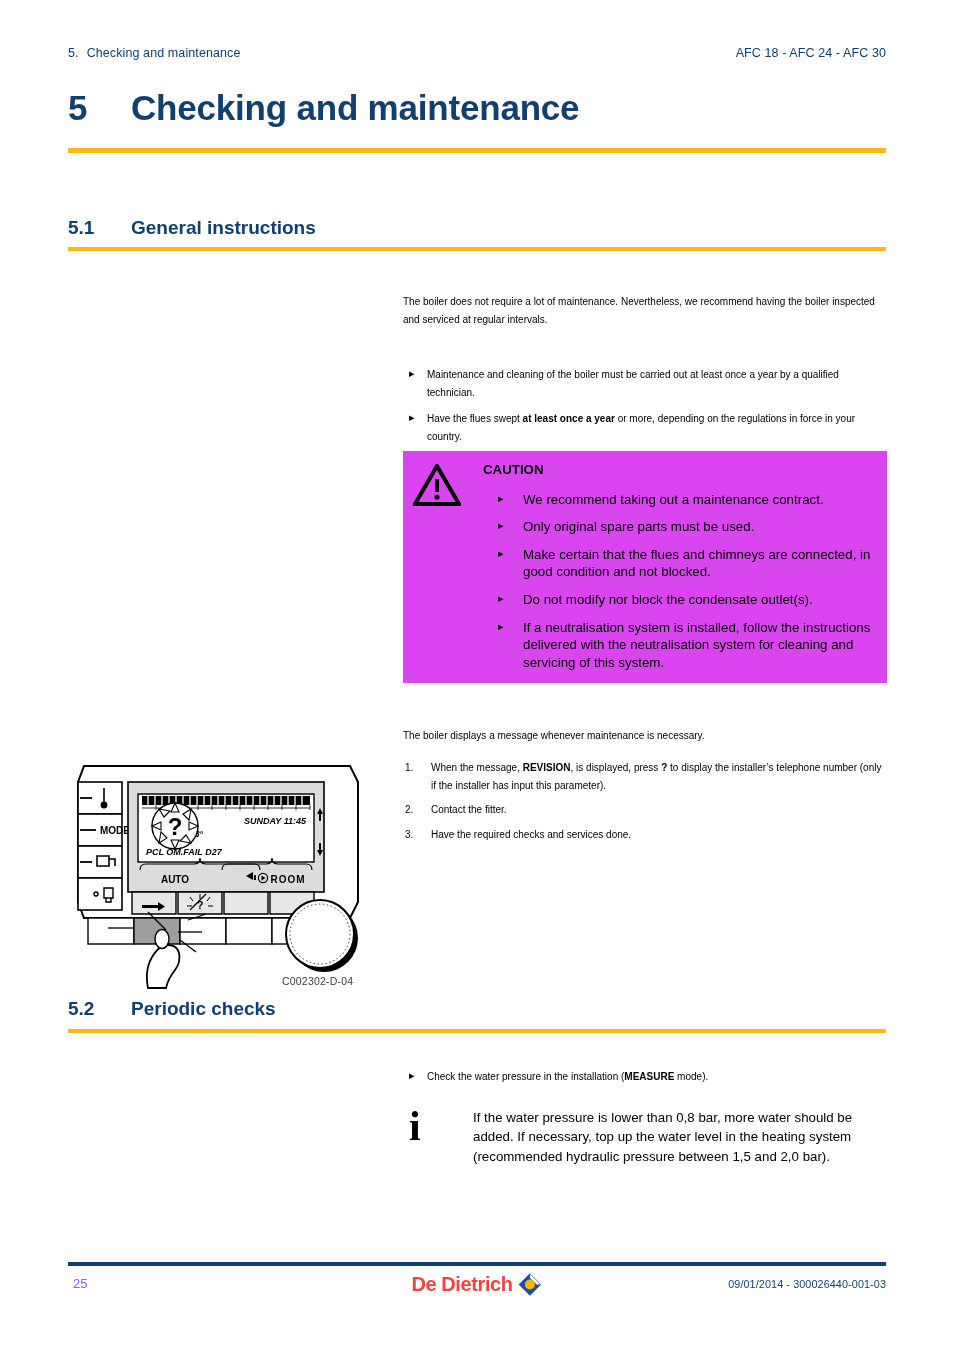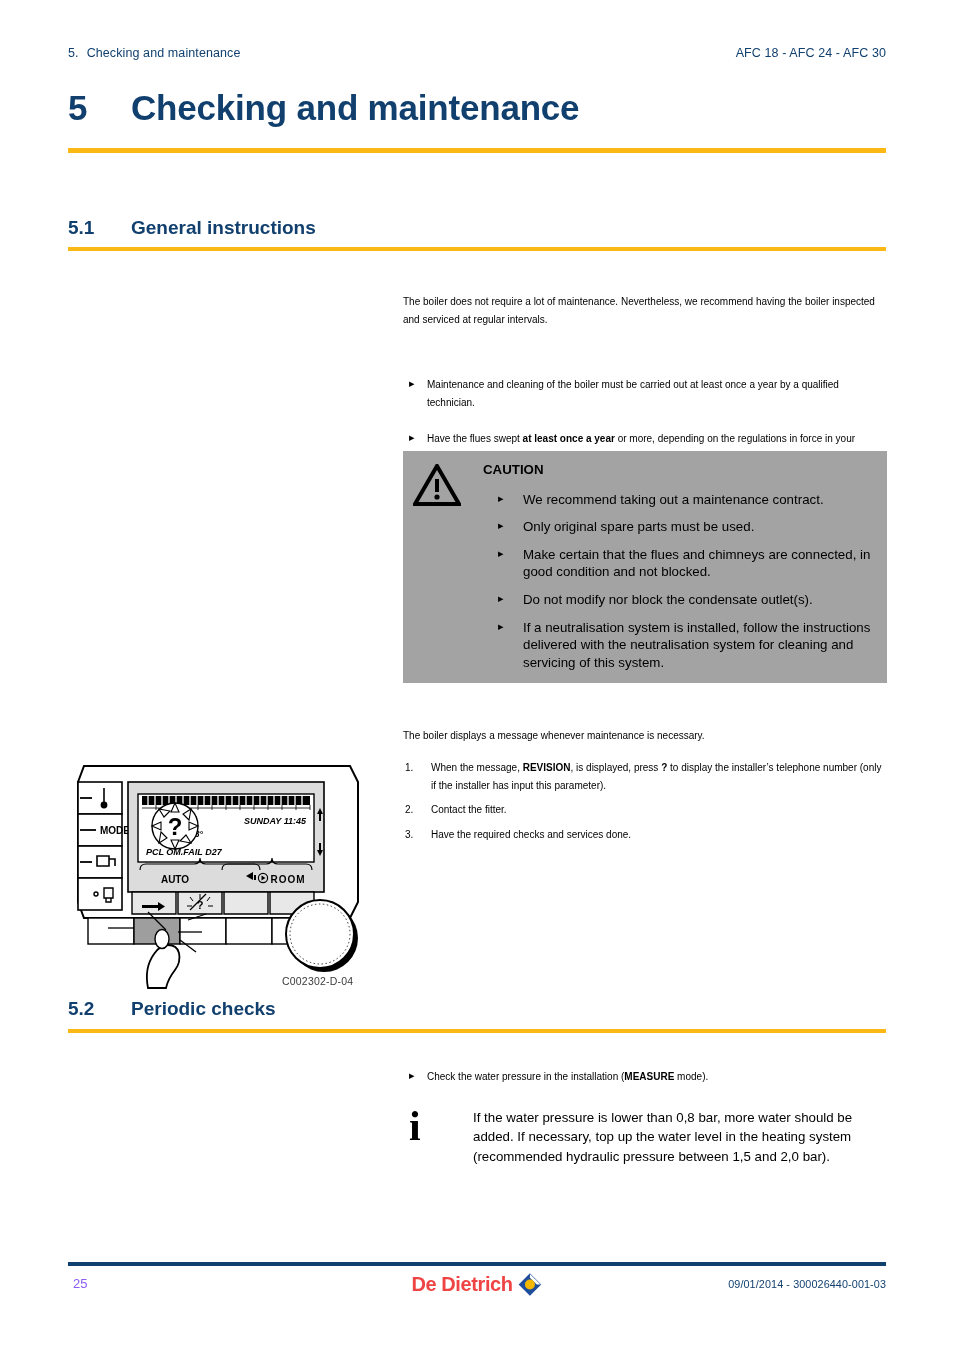--- a/index.html
+++ b/index.html
@@ -86,21 +86,21 @@
   .para { margin: 0; }
 
   ul.dashes, ol.nums {
     margin: 0;
     padding: 0;
     list-style: none;
   }
   ul.dashes li {
     position: relative;
     padding-left: 24px;
-    margin-top: 19px;
+    margin-top: 9px;
   }
   ul.dashes li:before {
     content: "\25B8";
     position: absolute;
     left: 6px;
     top: -1px;
     font-size: 11px;
     color: #000;
   }
   ol.nums {
@@ -119,21 +119,21 @@
     top: 0;
   }
   b, strong { font-weight: bold; }
 
   
   .caution {
     position: absolute;
     left: 403px;
     top: 451px;
     width: 484px;
-    background: #a3a3a3;
+    background: #d946ef;
     box-sizing: border-box;
     padding: 10px 10px 12px 10px;
     display: flex;
   }
   .caution .icon-wrap {
     width: 70px;
     flex: 0 0 70px;
     padding-top: 3px;
   }
   .caution .body {

